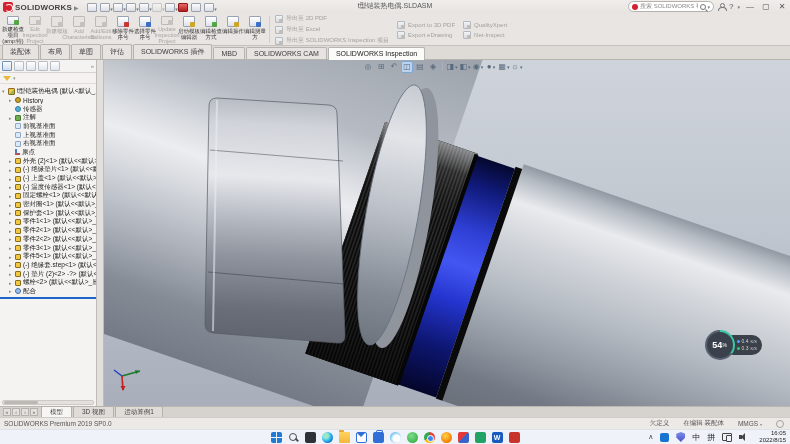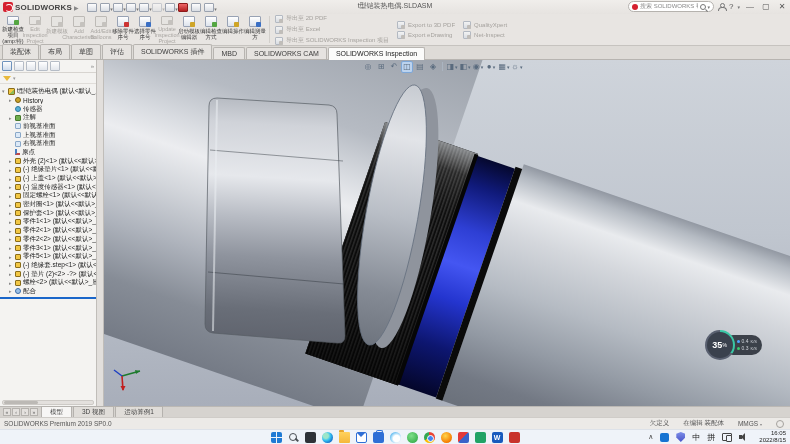--- a/index.html
+++ b/index.html
@@ -544,21 +544,21 @@
     <polygon points="30,7 25,6 26,10" fill="#1d7a2c"></polygon>
     <line x1="12" y1="12" x2="13" y2="26" stroke="#c21f1f" stroke-width="1.6"></line>
     <polygon points="13,27 10.5,22 15.5,22" fill="#c21f1f"></polygon>
     <line x1="12" y1="12" x2="4" y2="6" stroke="#1d3fc2" stroke-width="1.4"></line>
   </svg>
 
   
   <div id="speed" class="abs">
     <div class="ring">
       <div class="inner">
-          <span>35</span>
+          <span>54</span>
           <span class="pct">%</span>
         </div>
     </div>
     <div class="pill">
       <div class="row">
           <span class="dotb"></span>
           <span>0.4</span>
           <span style="font-size:4px">K/S</span>
         </div>
       <div class="row">

